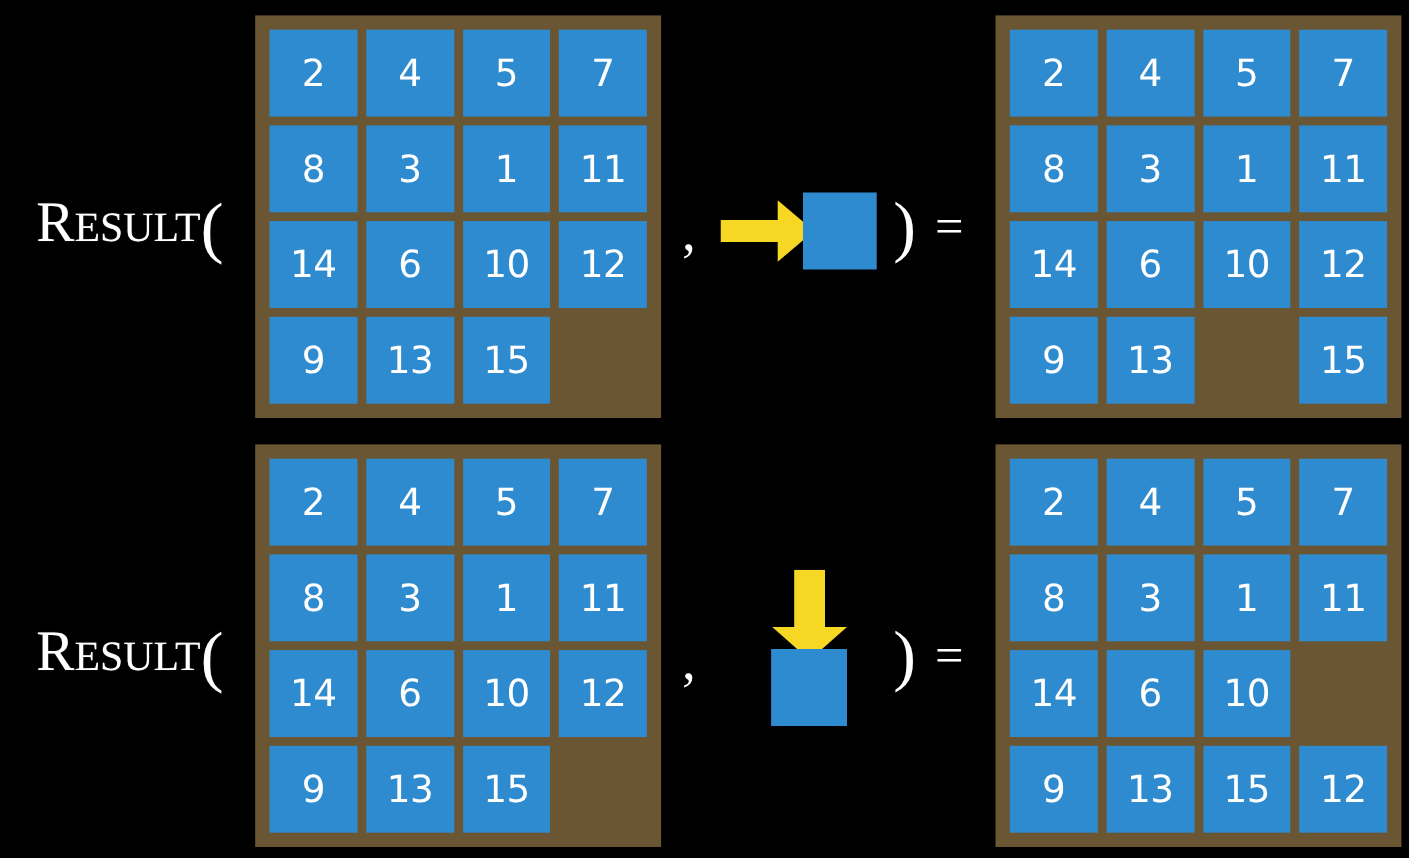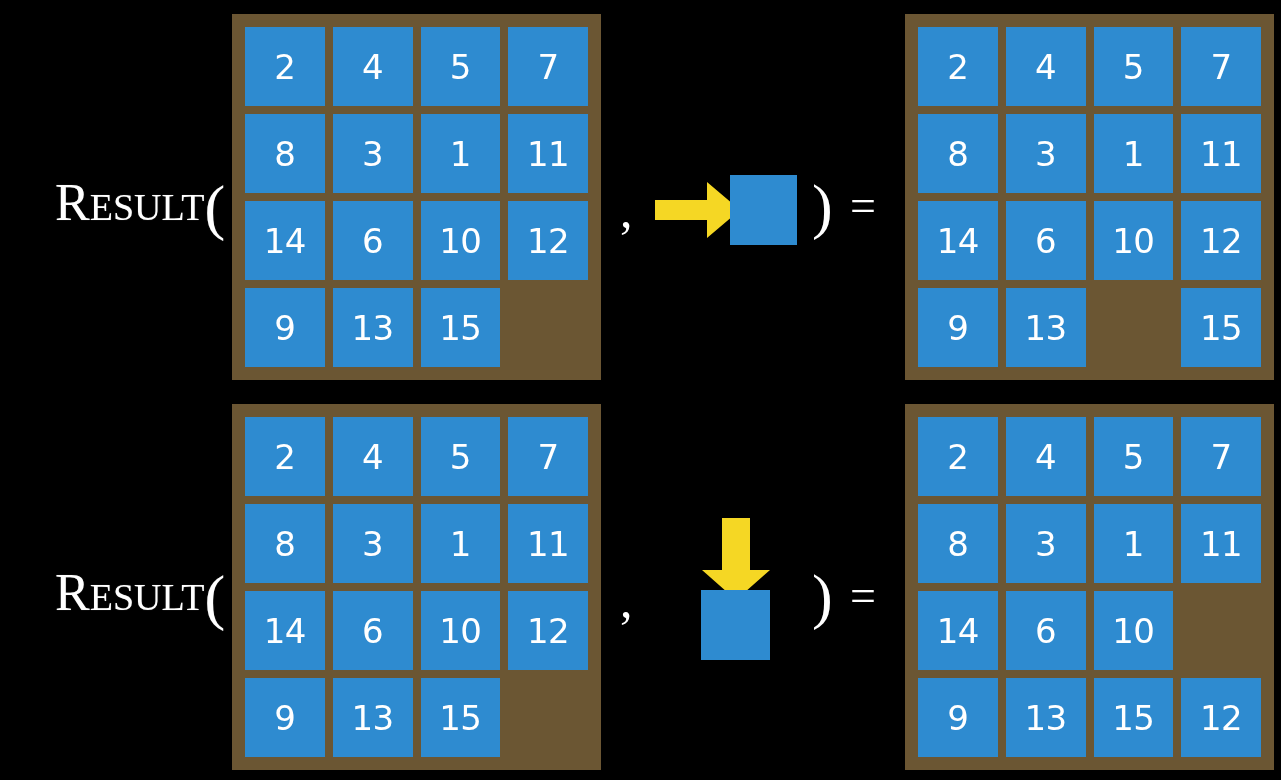--- a/index.html
+++ b/index.html
@@ -12,21 +12,20 @@
   #row-bottom{top:390px;}
 
   
   .result-label{
     position:absolute;
     color:#ffffff;
     font-family:"Liberation Serif", serif;
     white-space:nowrap;
     line-height:1;
     text-shadow:0 0 1px rgba(255,255,255,.35);
-    margin-left:22px;
   }
   .result-label .cap{font-size:52px;}
   .result-label .sc{font-size:38px;}
   .result-label .paren{font-size:62px;vertical-align:-0.13em;}
 
   
   .board{
     position:absolute;
     background:#6b5633;
     box-sizing:border-box;

